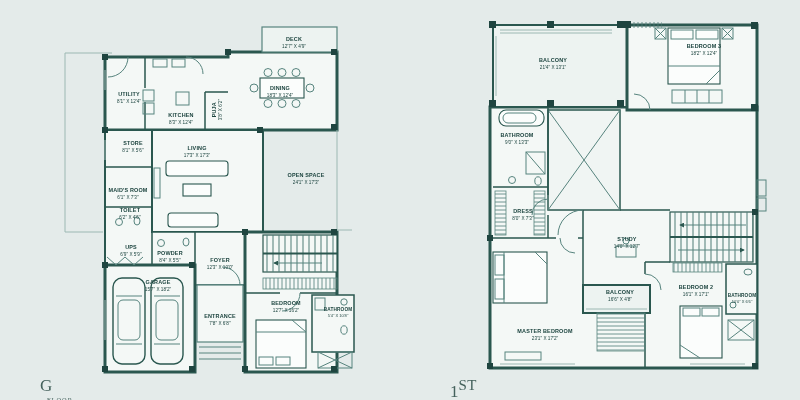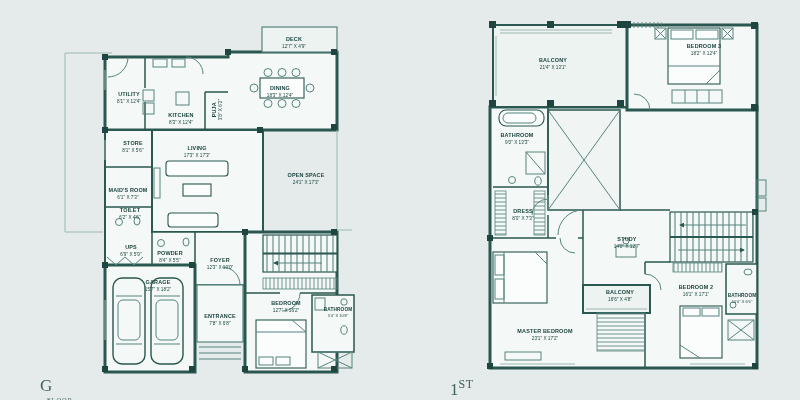--- a/index.html
+++ b/index.html
@@ -23,21 +23,21 @@
   .voidr{fill:#f0f5f3;stroke:#2a574f;stroke-width:1.5;}
   .wrd{fill:url(#hatchH);stroke:#57847e;stroke-width:.8;}
   
   .lbl{position:absolute;width:120px;text-align:center;color:#1c443f;
        transform:scale(.52);line-height:1.25;pointer-events:none;}
   .lbl .nm{display:block;font-weight:bold;font-size:10.5px;letter-spacing:.3px;white-space:nowrap;}
   .lbl .dm{display:block;font-size:9px;margin-top:1px;white-space:nowrap;}
   .lbl.sm{transform:scale(.45);}
   .lbl.vert{width:60px;transform:rotate(-90deg) scale(.52);}
   .floor{position:absolute;font-family:"Liberation Serif",serif;color:#44615c;font-size:17px;}
-  .floor sup{font-size:12px;letter-spacing:.5px;}
+  .floor sup{font-size:15px;letter-spacing:.5px;}
   .floor-word{position:absolute;left:47px;top:396px;font-size:9px;letter-spacing:1.5px;
       color:#44615c;font-family:"Liberation Serif",serif;transform:scale(.7);transform-origin:top left;}
 </style>
 </head>
 <body>
 
 <div id="stage">
 
 <svg width="800" height="400" viewBox="0 0 800 400">
   <defs>

